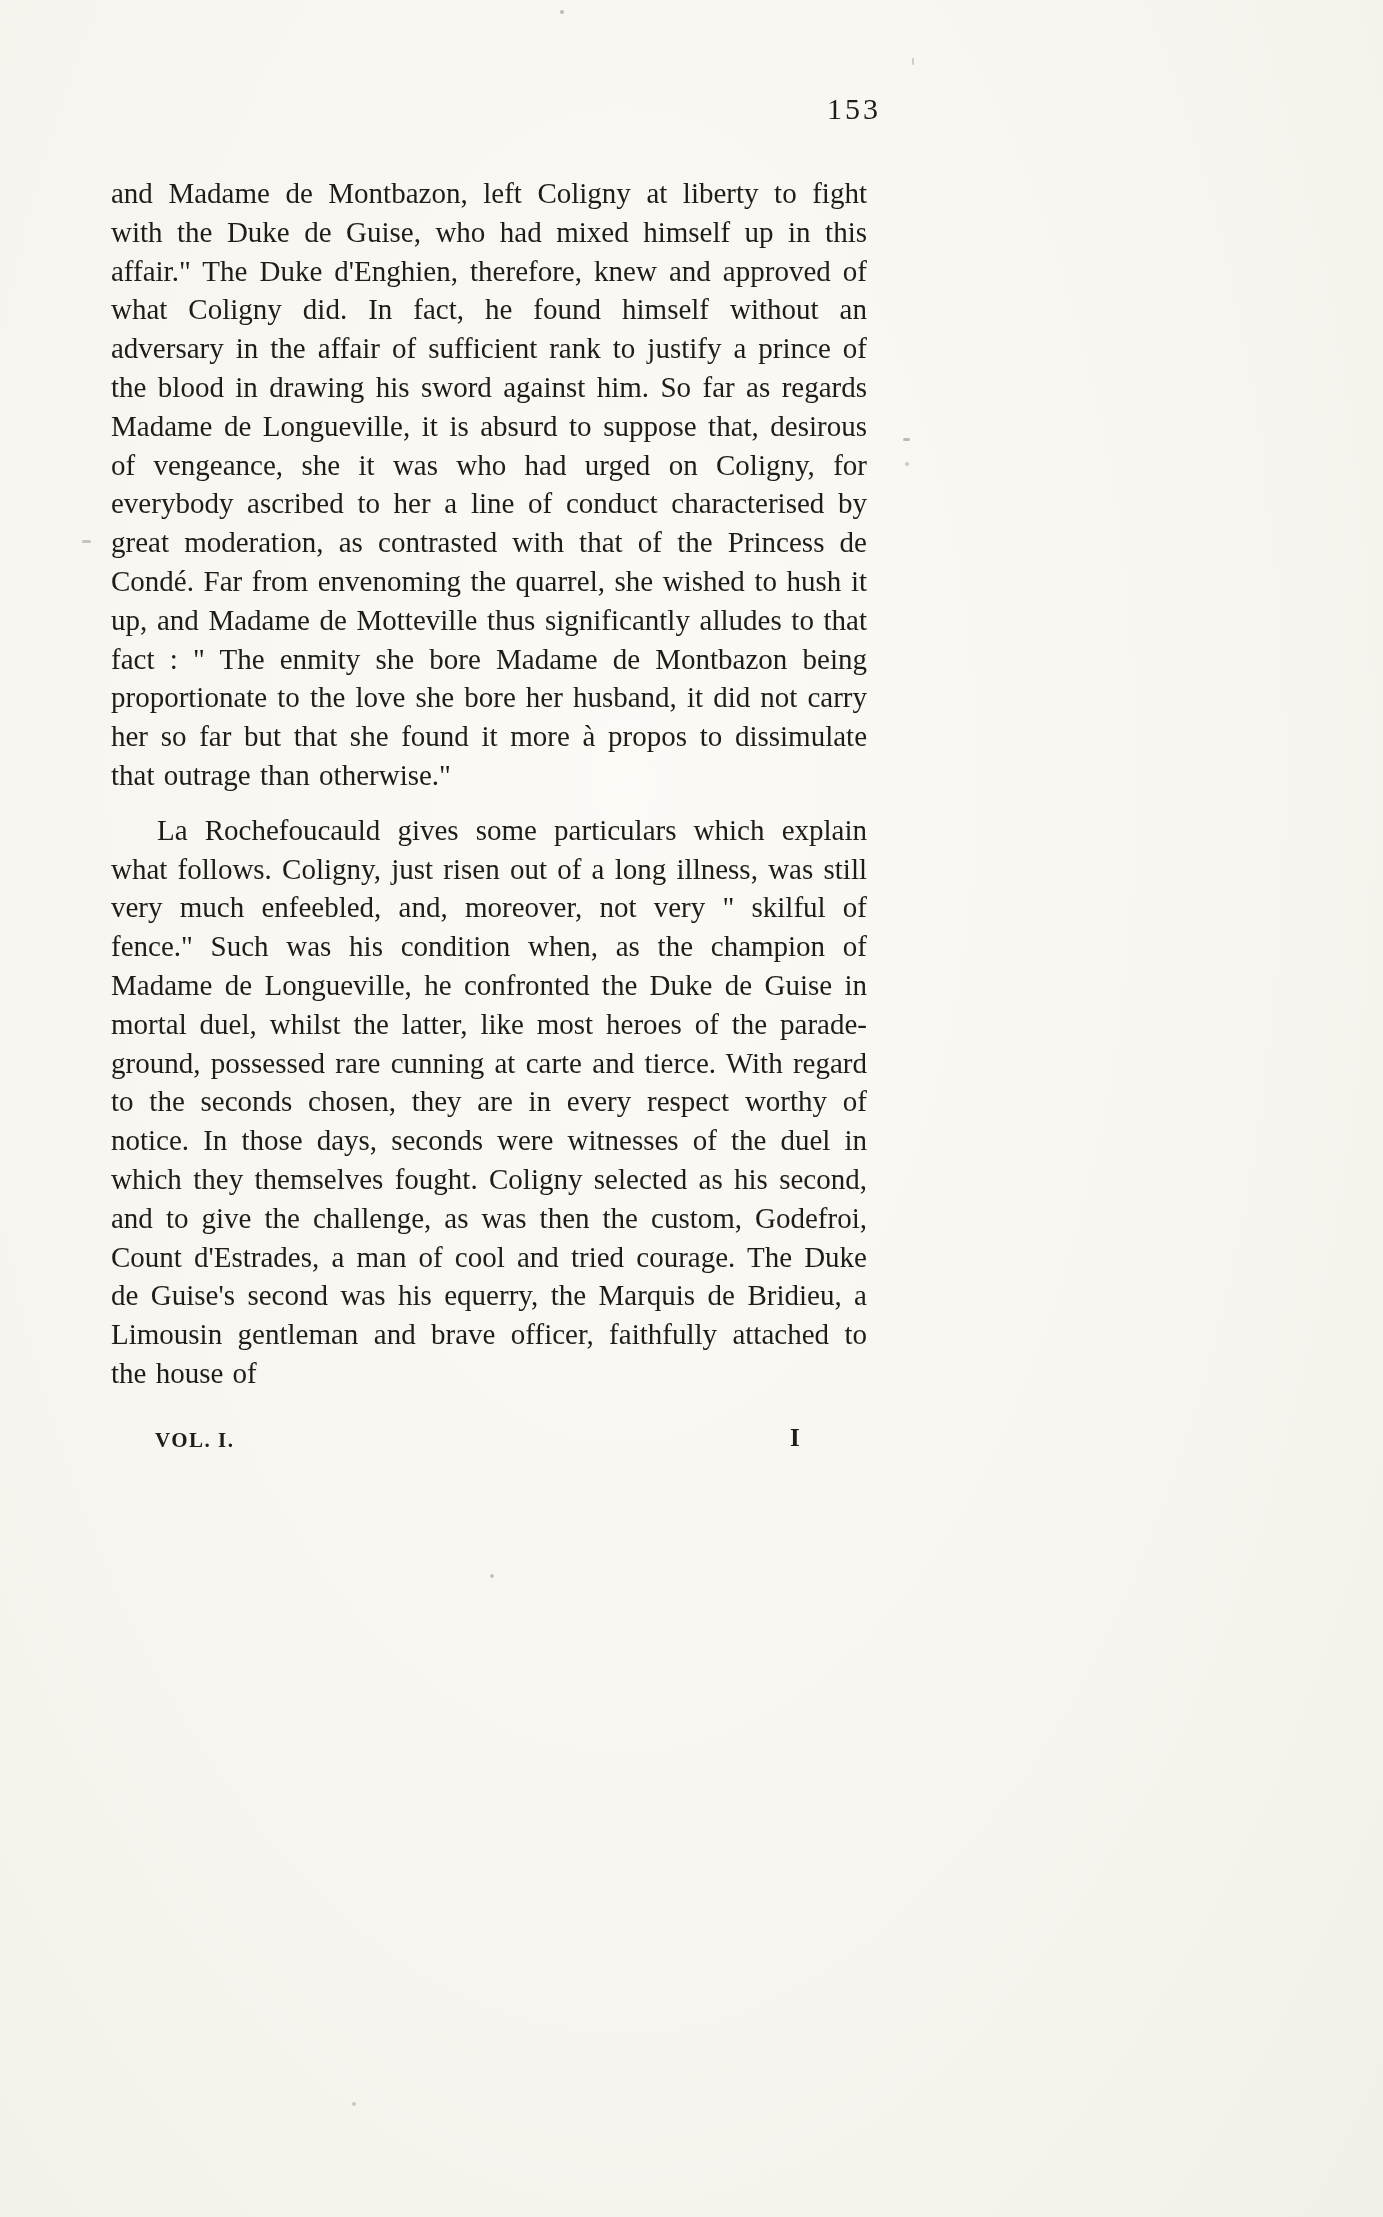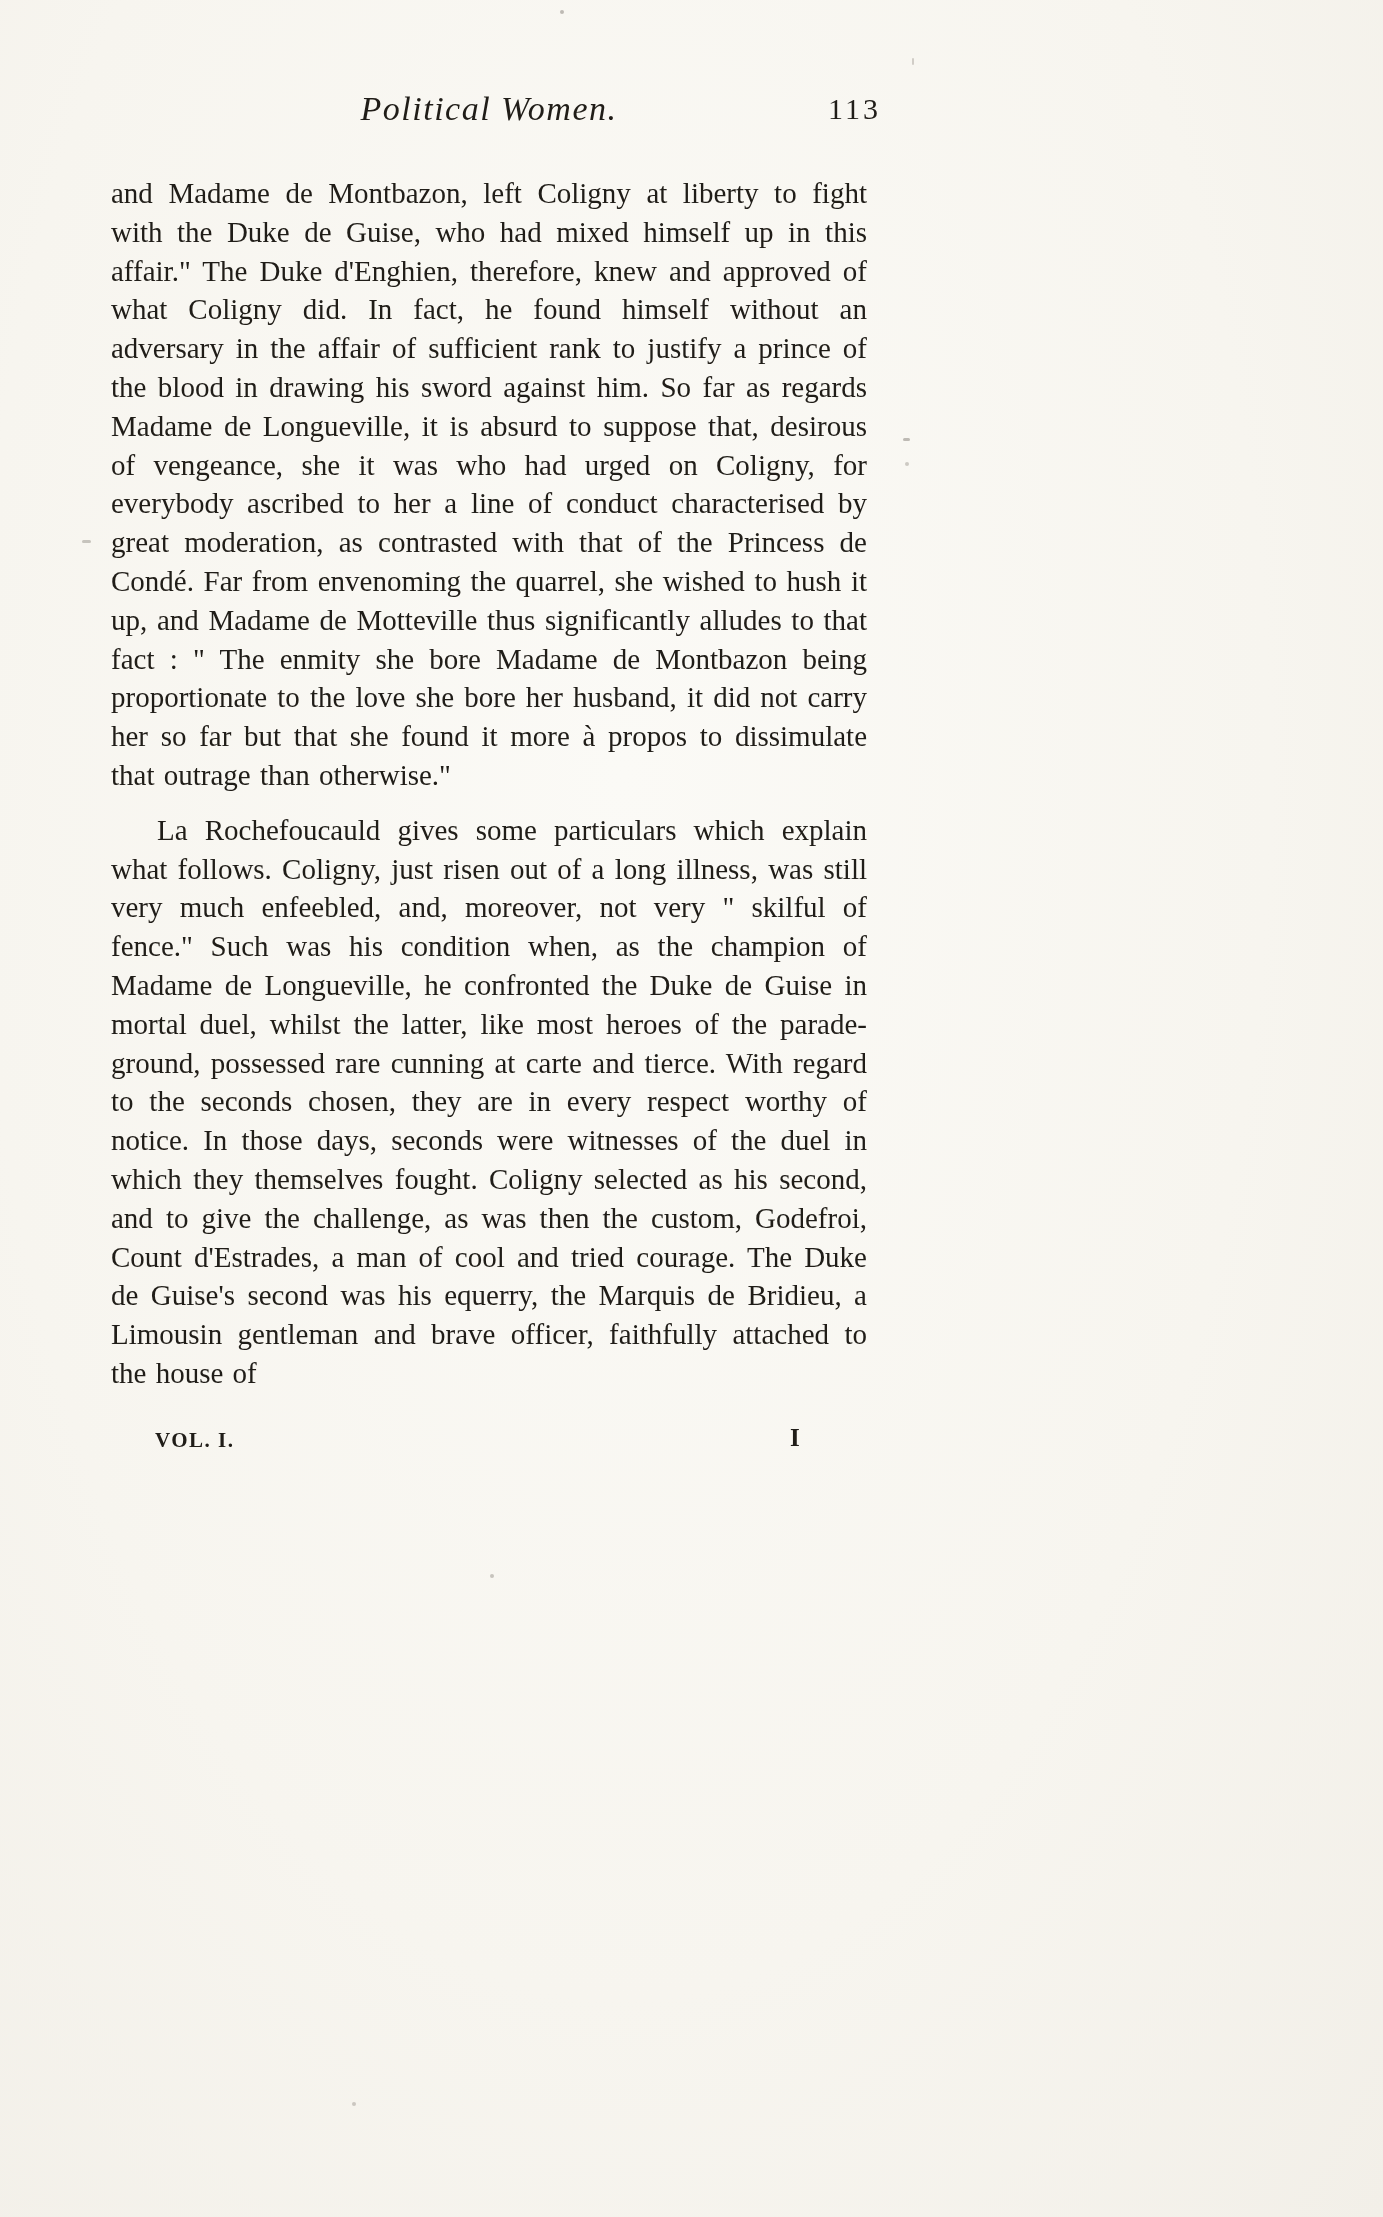--- a/index.html
+++ b/index.html
@@ -102,22 +102,21 @@
 
   <span class="speck s1"></span>
   <span class="speck s2"></span>
   <span class="speck s3"></span>
   <span class="speck s4"></span>
   <span class="speck s5"></span>
   <span class="speck s6"></span>
   <span class="speck s7"></span>
 
   <header class="page-header">
-    <span class="running-title">Political Women.</span>
-    <span class="page-number">113</span>
+    <span class="page-number">153</span>
   </header>
 
   <main class="text-block">
     <p class="para">and Madame de Montbazon, left Coligny at liberty to fight with the Duke de Guise, who had mixed himself up in this affair." The Duke d'Enghien, therefore, knew and approved of what Coligny did. In fact, he found himself without an adversary in the affair of sufficient rank to justify a prince of the blood in drawing his sword against him. So far as regards Madame de Longueville, it is absurd to suppose that, desirous of vengeance, she it was who had urged on Coligny, for everybody ascribed to her a line of conduct characterised by great moderation, as contrasted with that of the Princess de Condé. Far from envenoming the quarrel, she wished to hush it up, and Madame de Motteville thus significantly alludes to that fact : " The enmity she bore Madame de Montbazon being proportionate to the love she bore her husband, it did not carry her so far but that she found it more à propos to dissimulate that outrage than otherwise."</p>
     <p class="para indent">La Rochefoucauld gives some particulars which explain what follows. Coligny, just risen out of a long illness, was still very much enfeebled, and, moreover, not very " skilful of fence." Such was his condition when, as the champion of Madame de Longueville, he confronted the Duke de Guise in mortal duel, whilst the latter, like most heroes of the parade-ground, possessed rare cunning at carte and tierce. With regard to the seconds chosen, they are in every respect worthy of notice. In those days, seconds were witnesses of the duel in which they themselves fought. Coligny selected as his second, and to give the challenge, as was then the custom, Godefroi, Count d'Estrades, a man of cool and tried courage. The Duke de Guise's second was his equerry, the Marquis de Bridieu, a Limousin gentleman and brave officer, faithfully attached to the house of</p>
   </main>
 
   <footer class="page-footer">
     <span class="volume-label">VOL. I.</span>
     <span class="signature-mark">I</span>

